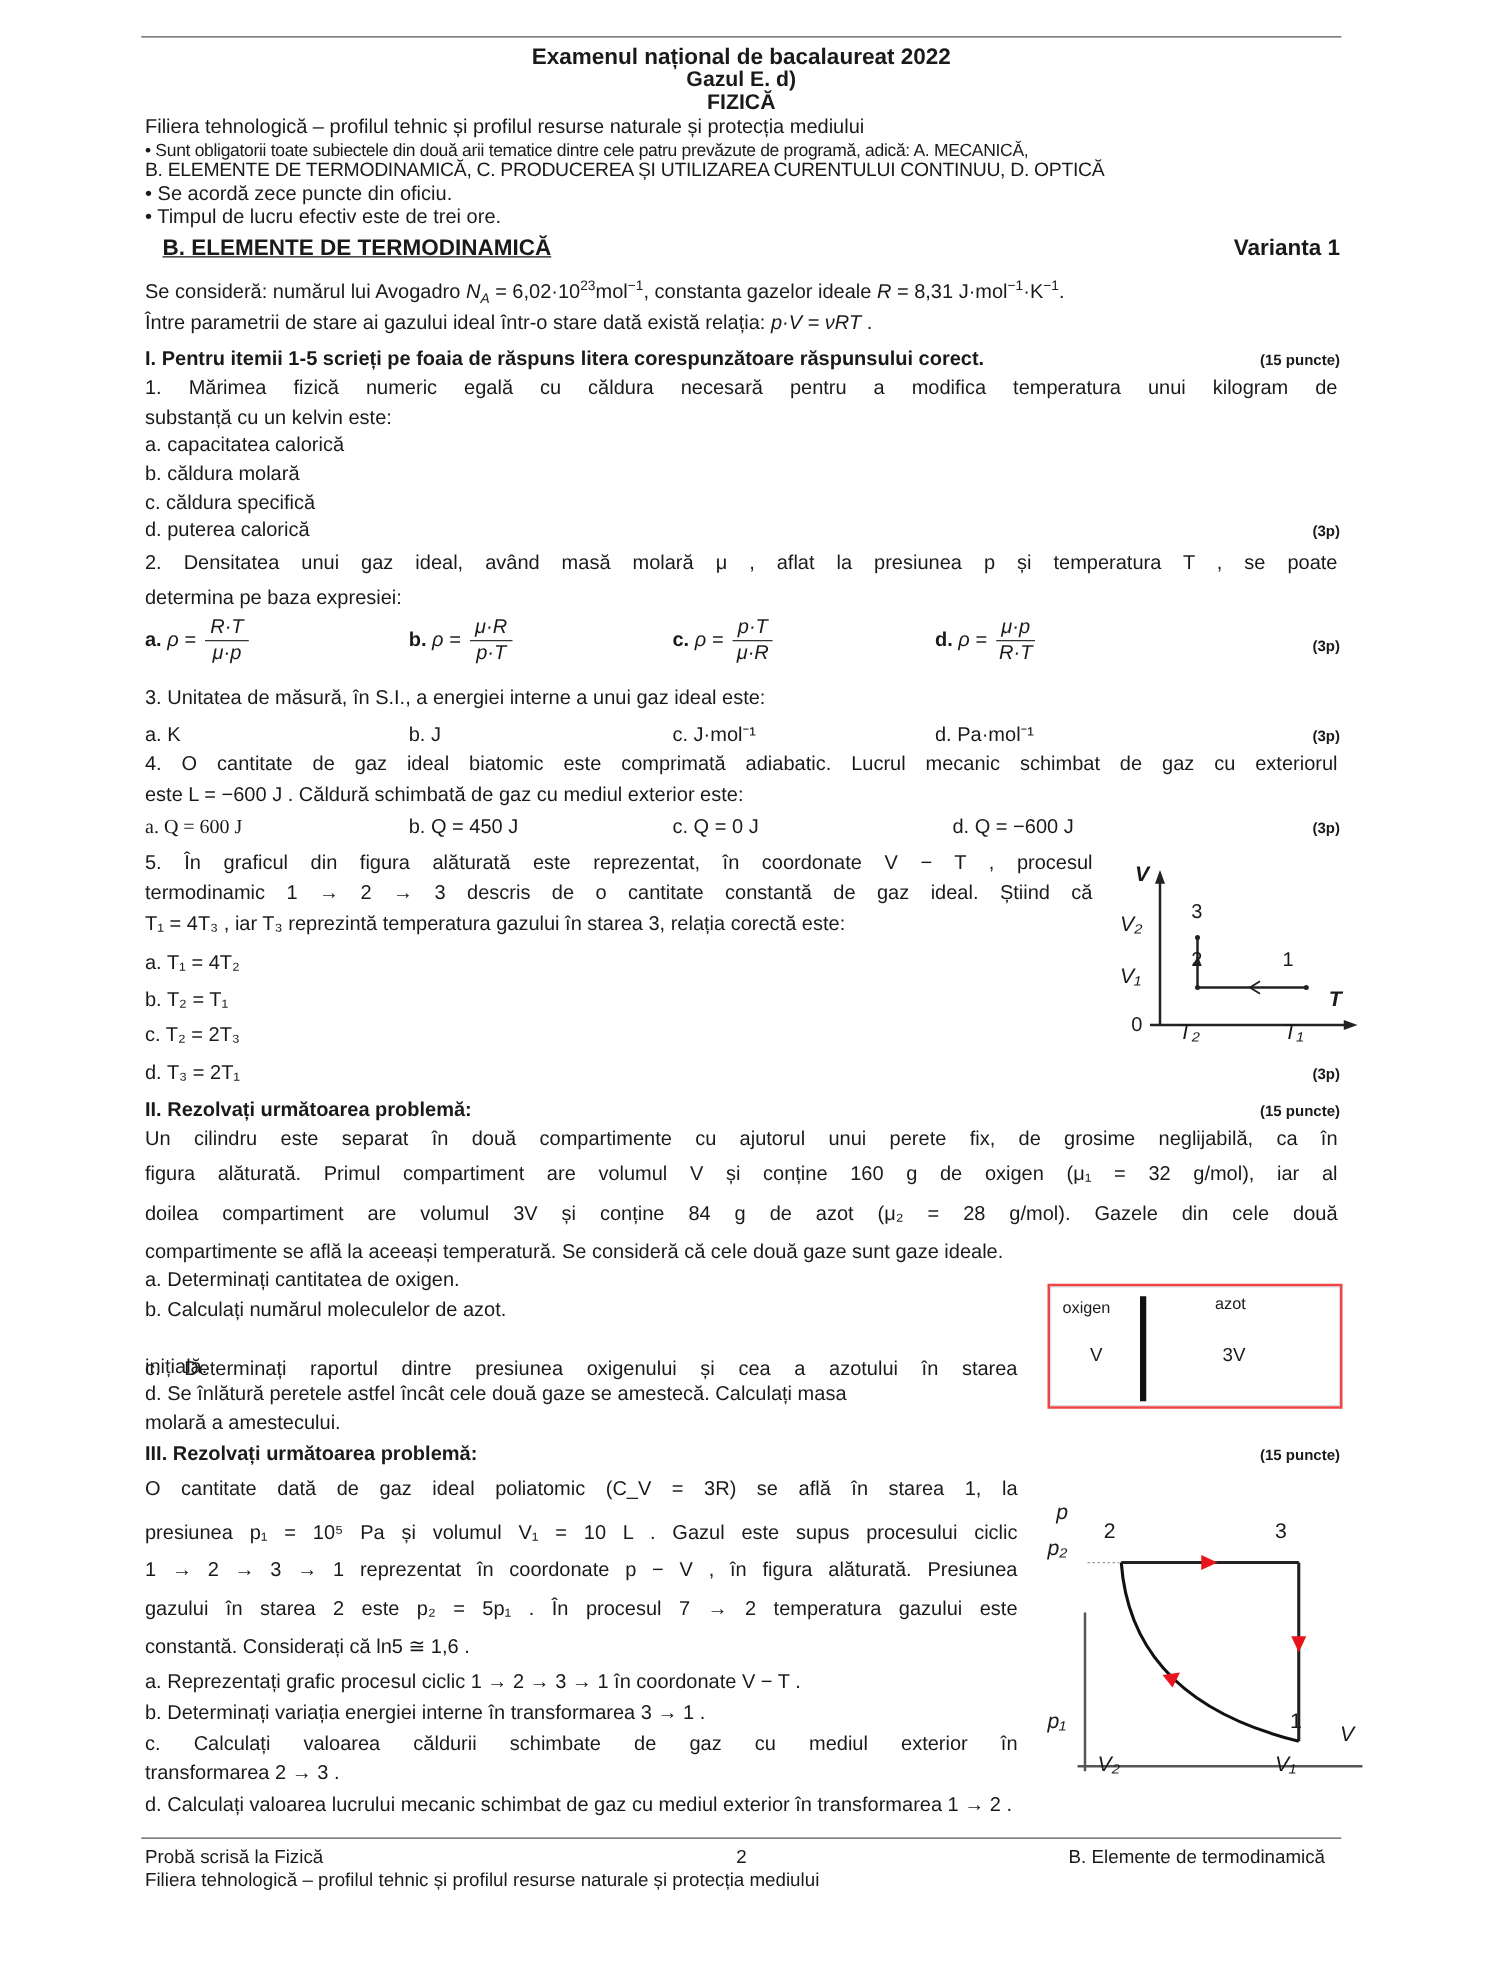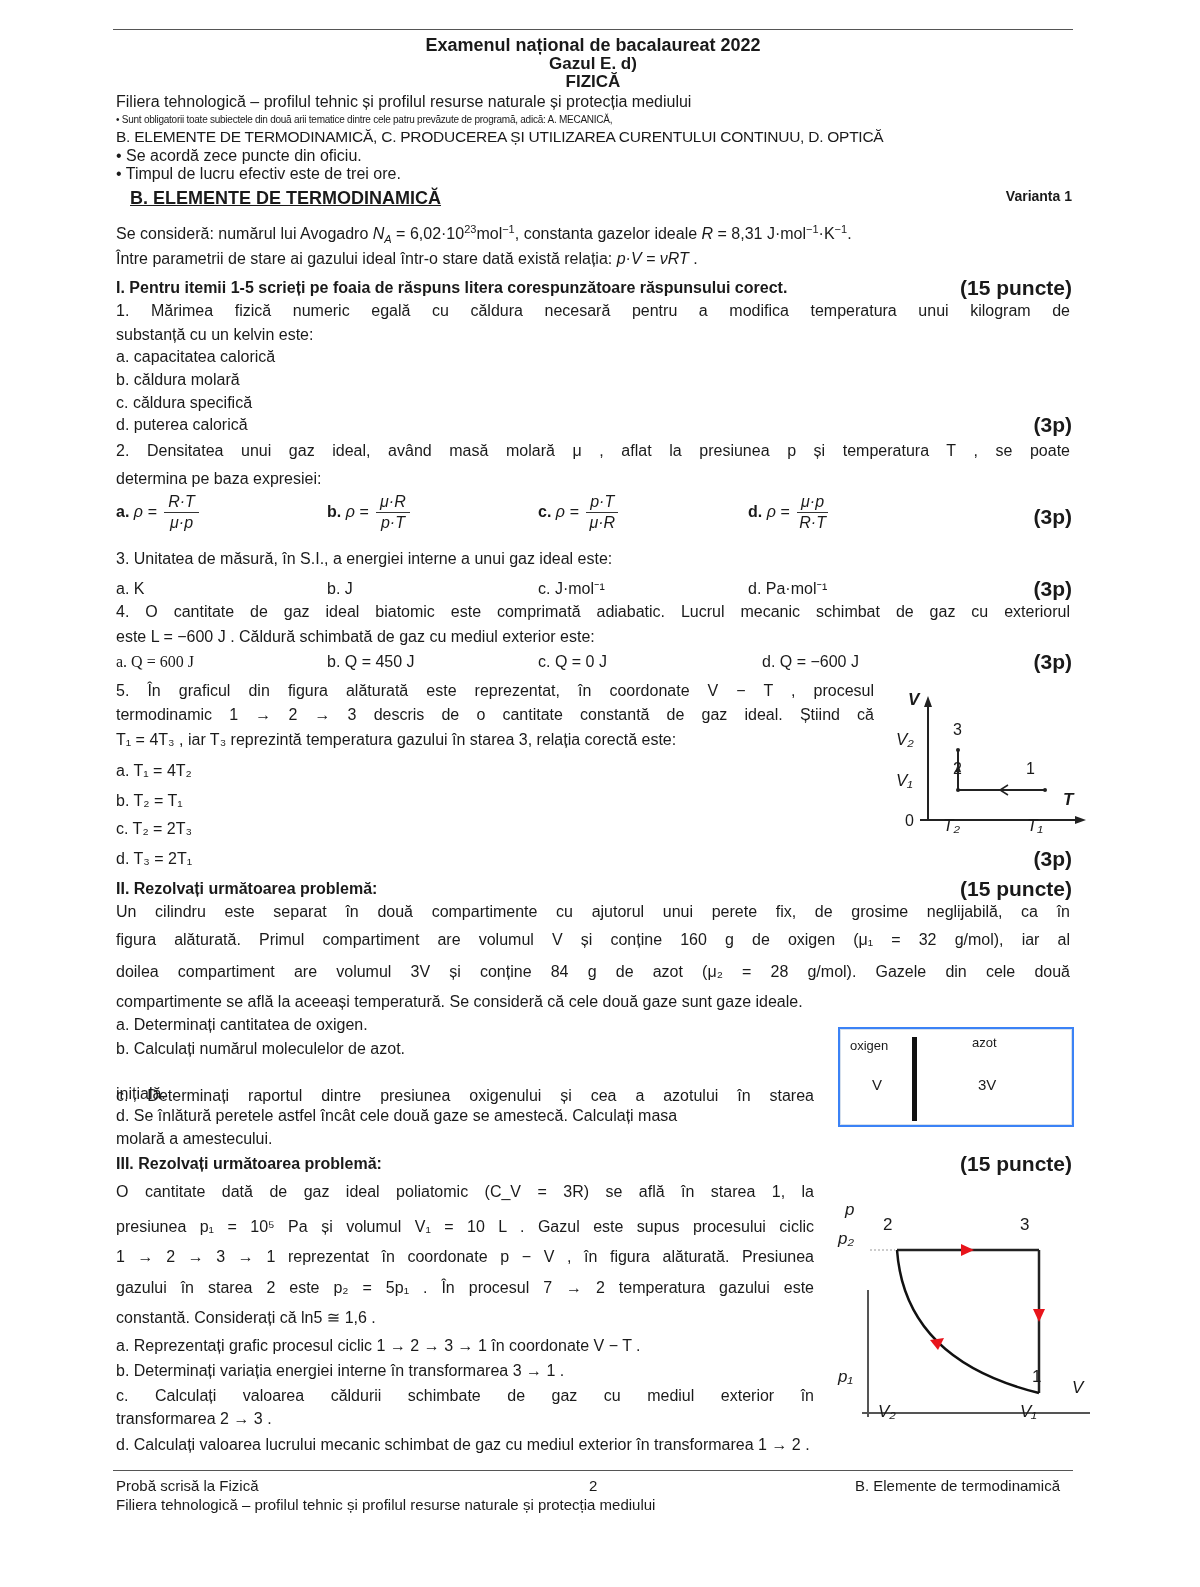--- a/index.html
+++ b/index.html
@@ -5,43 +5,43 @@
   html, body { margin:0; padding:0; background:#fff; }
   body { width:1200px; height:1587px; position:relative; overflow:hidden;
          font-family:"Liberation Sans", sans-serif; color:#1a1a1a; }
   .rule { position:absolute; left:113px; width:960px; height:0; border-top:1.5px solid #555; }
   .abs { position:absolute; white-space:nowrap; }
   .hdr { position:absolute; left:113px; width:960px; text-align:center; font-weight:bold; font-size:17px; line-height:18px; }
   .line { position:absolute; left:116px; font-size:16px; line-height:18px; white-space:nowrap; }
   .just { position:absolute; left:116px; font-size:16px; line-height:18px; text-align:justify; text-align-last:justify; white-space:nowrap; }
   .b { font-weight:bold; }
   .i { font-style:italic; }
-  .right { position:absolute; font-size:21px; line-height:18px; font-weight:bold; text-align:right; }
+  .right { position:absolute; font-size:12px; line-height:18px; font-weight:bold; text-align:right; }
   .sec-title { position:absolute; left:130px; font-size:18px; font-weight:bold; text-decoration:underline; }
-  .variant { position:absolute; right:128px; font-size:14px; font-weight:bold; }
+  .variant { position:absolute; right:128px; font-size:18px; font-weight:bold; }
   .opt { position:absolute; font-size:16px; line-height:18px; white-space:nowrap; }
   .frac { display:inline-block; vertical-align:middle; text-align:center; font-style:italic; margin-left:3px; }
   .frac .num { display:block; border-bottom:1px solid #333; padding:0 4px; line-height:20px; }
   .frac .den { display:block; line-height:20px; }
   sub, sup { font-size:11px; }
   .fig { position:absolute; }
-  .box { position:absolute; left:838px; top:1027px; width:232px; height:96px; border:2px solid #3b82f6; box-shadow:inset 0 0 0 1px #d6e0ec; background:#fff; }
+  .box { position:absolute; left:838px; top:1027px; width:232px; height:96px; border:2px solid #ef4444; box-shadow:inset 0 0 0 1px #d6e0ec; background:#fff; }
   .wall { position:absolute; left:72px; top:8px; width:5px; height:84px; background:#111; }
   .box span { position:absolute; font-size:13px; }
 </style>
 </head>
 <body>
 
 <div class="rule" style="top:29px;"></div>
 
 <div class="hdr" style="top:36px;font-size:18px;">Examenul național de bacalaureat 2022</div>
 <div class="hdr" style="top:55px;">Gazul E. d)</div>
 <div class="hdr" style="top:73px;">FIZICĂ</div>
 <div class="line" style="top:93px;">Filiera tehnologică – profilul tehnic și profilul resurse naturale și protecția mediului</div>
-<div class="line" style="top:111px;font-size:10px;letter-spacing:-0.25px;">• Sunt obligatorii toate subiectele din două arii tematice dintre cele patru prevăzute de programă, adică: A. MECANICĂ,</div>
+<div class="line" style="top:111px;font-size:14px;letter-spacing:-0.25px;">• Sunt obligatorii toate subiectele din două arii tematice dintre cele patru prevăzute de programă, adică: A. MECANICĂ,</div>
 <div class="line" style="top:128px;font-size:15.5px;letter-spacing:-0.25px;">B. ELEMENTE DE TERMODINAMICĂ, C. PRODUCEREA ȘI UTILIZAREA CURENTULUI CONTINUU, D. OPTICĂ</div>
 <div class="line" style="top:147px;">• Se acordă zece puncte din oficiu.</div>
 <div class="line" style="top:165px;">• Timpul de lucru efectiv este de trei ore.</div>
 
 <div class="sec-title" style="top:188px;">B. ELEMENTE DE TERMODINAMICĂ</div>
 <div class="variant" style="top:188px;">Varianta 1</div>
 
 <div class="line" style="top:220px;">
   <span>Se consideră: numărul lui Avogadro </span><span class="i">N<sub>A</sub></span><span> = 6,02·10</span><sup>23</sup><span>mol</span><sup>−1</sup><span>, constanta gazelor ideale </span><span class="i">R</span><span> = 8,31 J·mol</span><sup>−1</sup><span>·K</span><sup>−1</sup>.
 </div>

